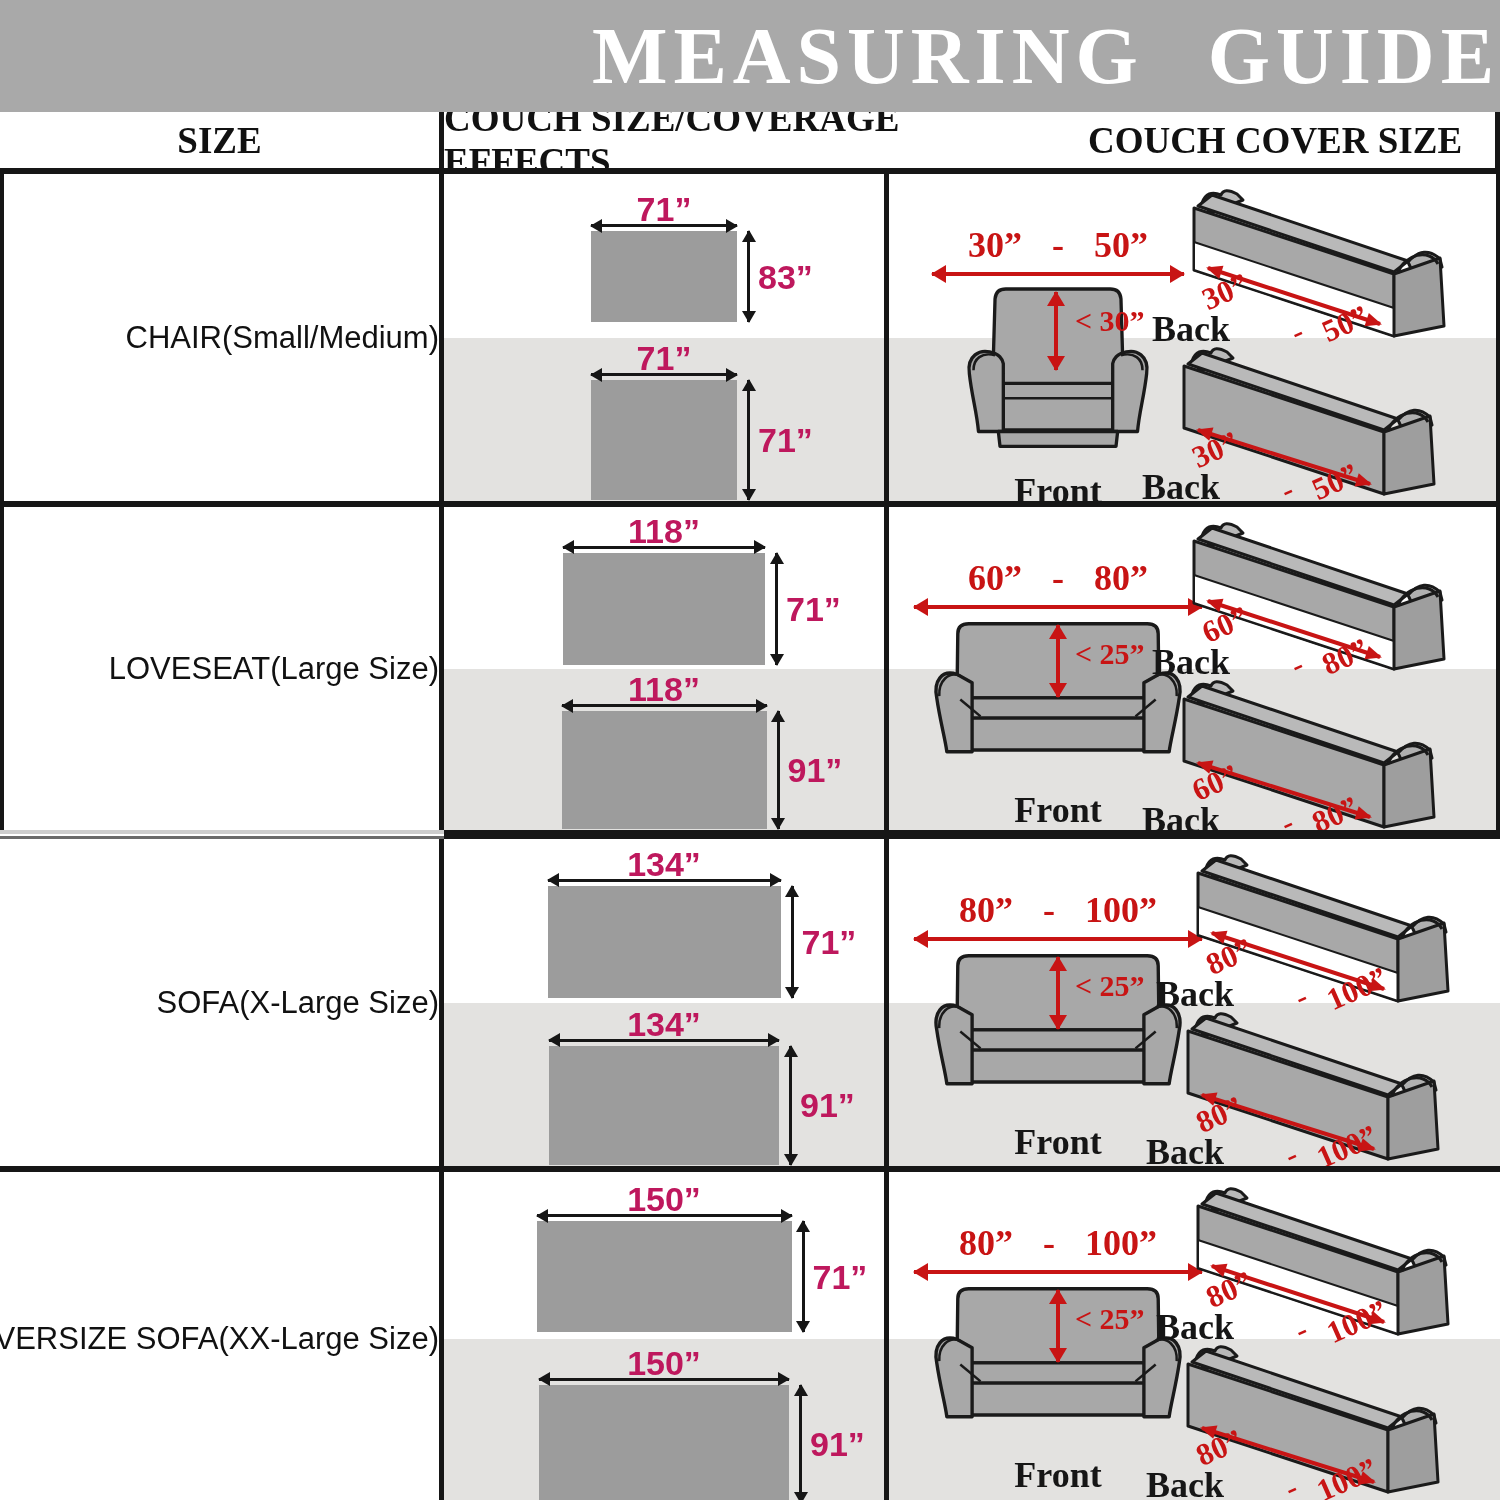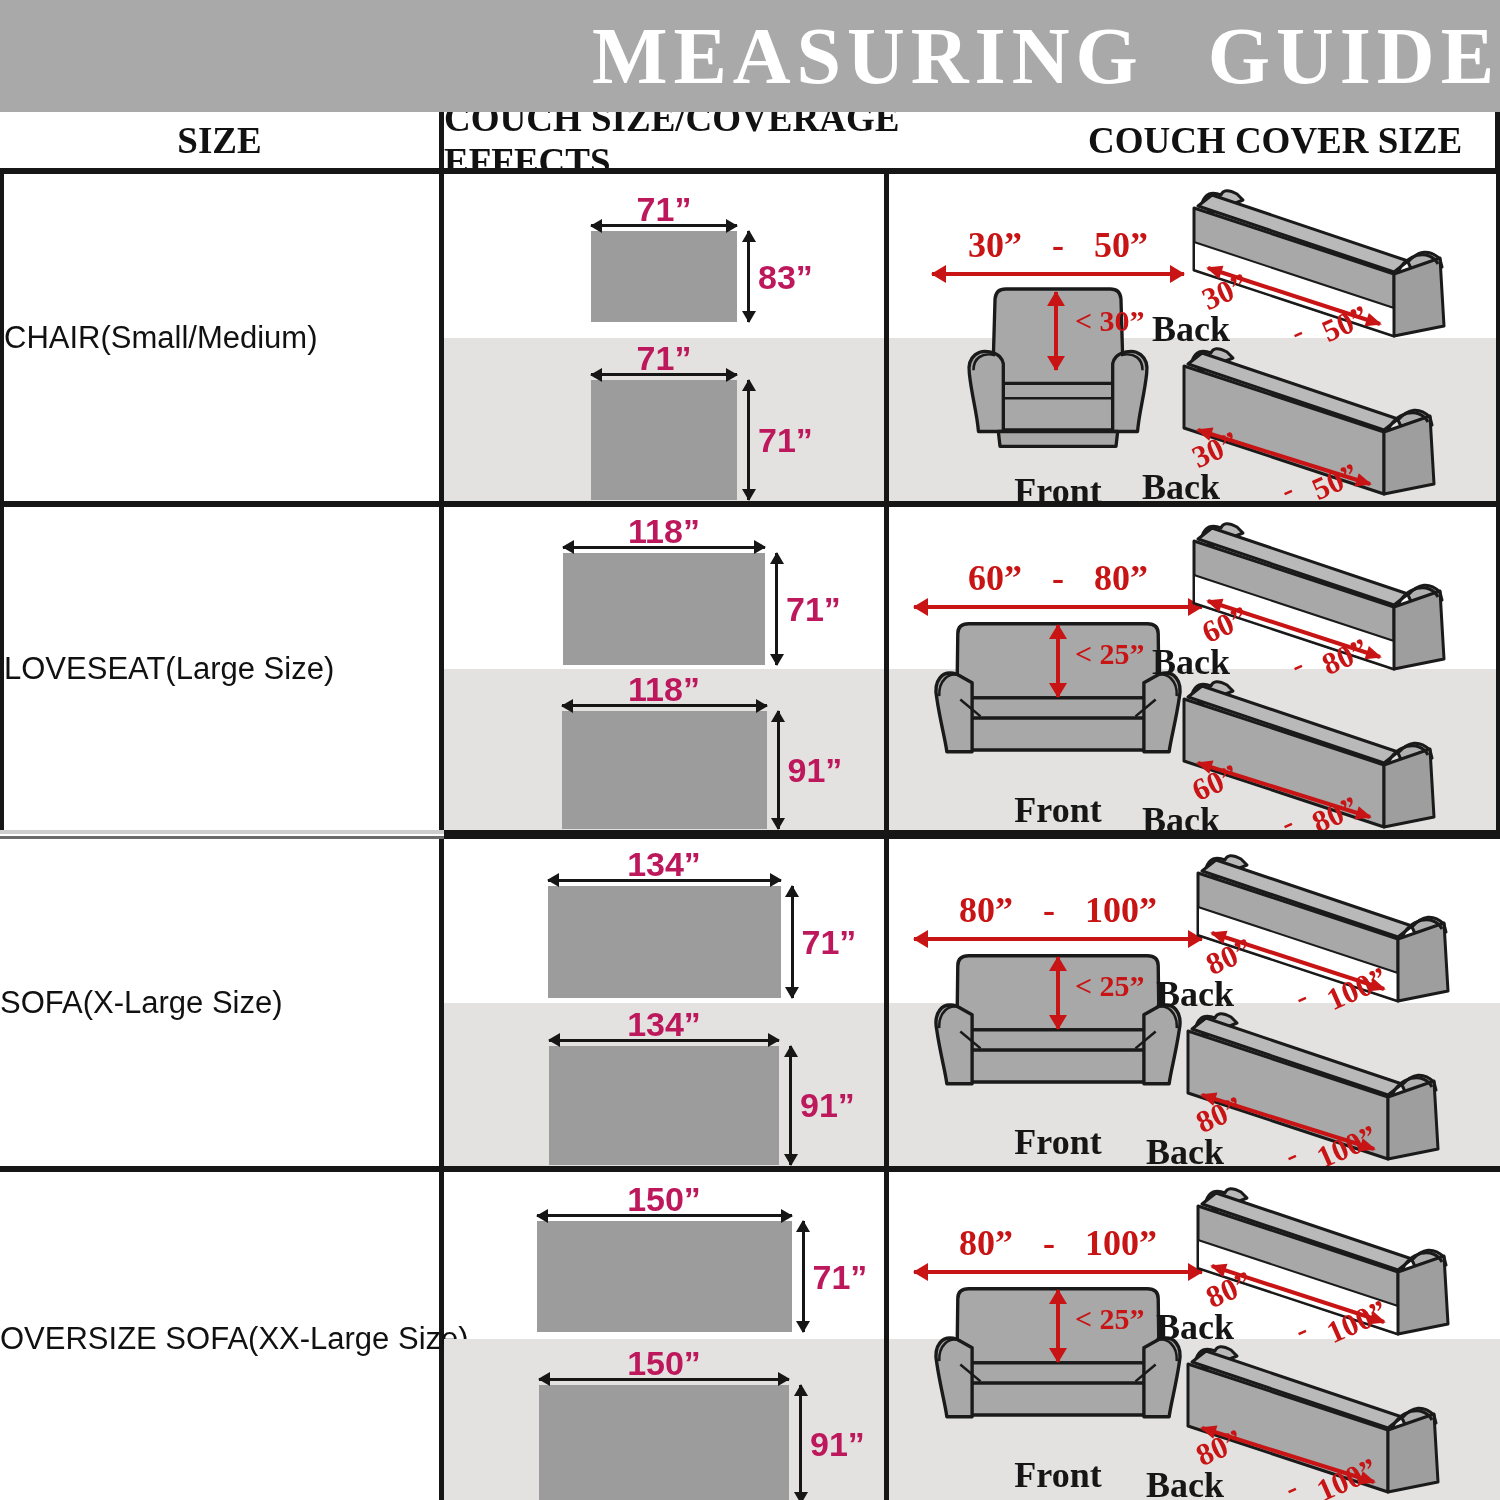--- a/index.html
+++ b/index.html
@@ -13,21 +13,21 @@
                  color:#fff;letter-spacing:6px;word-spacing:38px;white-space:nowrap;}
   .hdr{height:56px;display:flex;background:#fff;}
   .hdr .hcell{display:flex;align-items:center;justify-content:center;
               font-family:"Liberation Serif",serif;font-weight:700;font-size:37px;color:#111;}
   .hline{height:6px;background:#161616;}
 
   
   .row{display:flex;position:relative;background:#fff;}
   .rh1{height:327px;} .rh2{height:323px;} .rh3{height:327px;} .rh4{height:334px;}
   .bordered{border-left:4px solid #161616;border-right:4px solid #161616;}
-  .c1{width:444px;border-right:5px solid #161616;display:flex;align-items:center;justify-content:flex-start;}
+  .c1{width:444px;border-right:5px solid #161616;display:flex;align-items:center;justify-content:flex-end;}
   .c2{width:445px;border-right:5px solid #161616;display:flex;flex-direction:column;}
   .c3{flex:1;position:relative;overflow:hidden;}
   .bordered .c1{width:440px;}
   .size-label{font-size:31px;color:#111;white-space:nowrap;}
   .sep{height:9px;display:flex;}
   .sep-l{width:444px;background:#fff;border-top:4px solid #cdcdcd;border-bottom:3px solid #6a6a6a;}
   .sep-r{flex:1;background:#161616;}
 
   
   .half{height:50%;display:flex;align-items:center;justify-content:center;}

